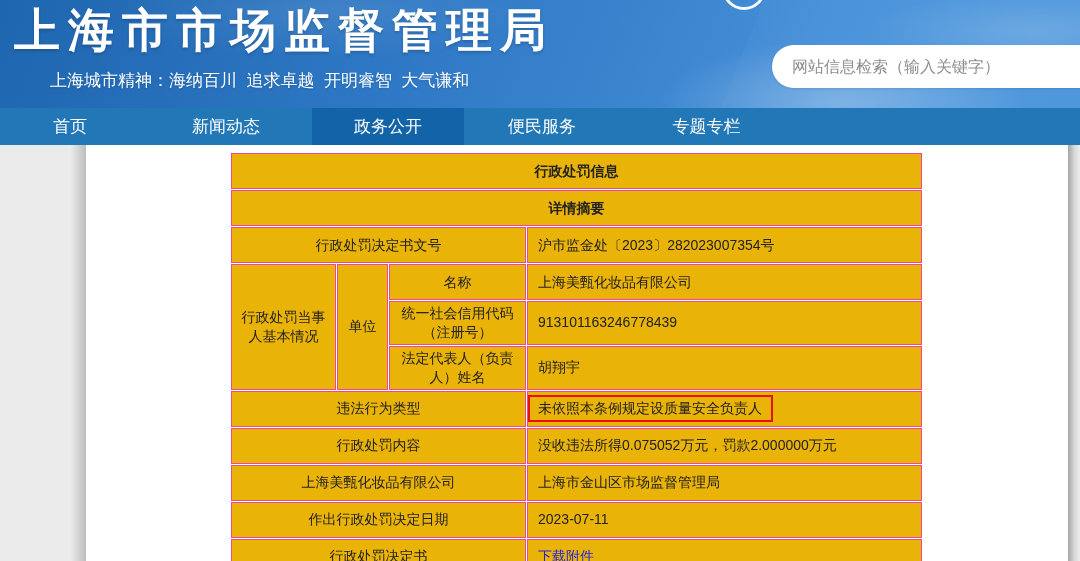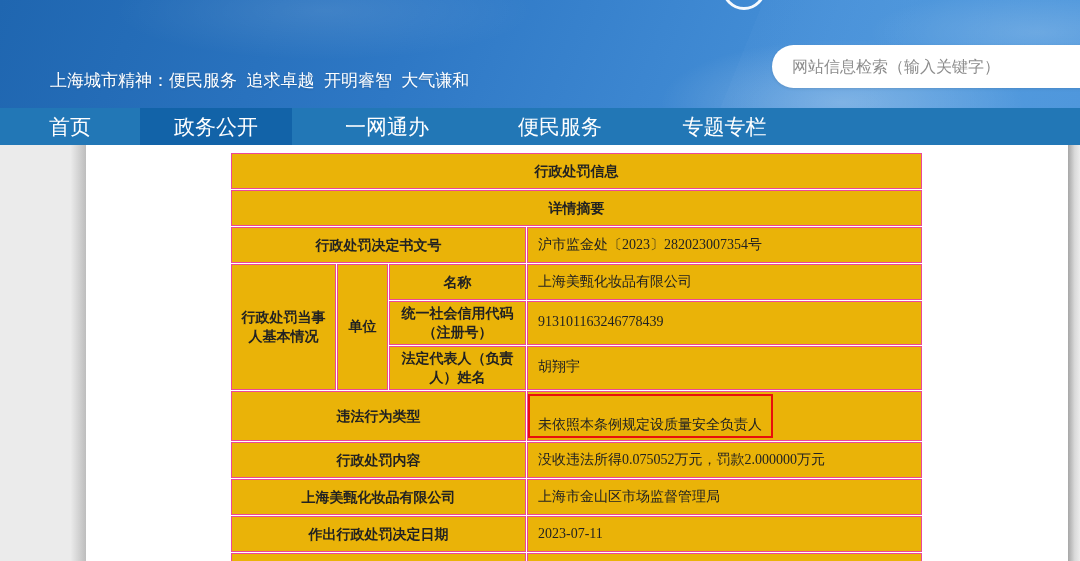--- a/index.html
+++ b/index.html
@@ -58,21 +58,21 @@
   .search-box input::placeholder { color: #8d8d8d; opacity: 1; }
 
   
   .navbar {
     position: absolute; top: 108px; left: 0; width: 1080px; height: 37px;
     background: #2277b6;
     display: flex; overflow: hidden;
   }
   .nav-item {
     height: 37px; line-height: 37px;
-    text-align: center; color: #ffffff; font-size: 21px;
+    text-align: center; color: #ffffff; font-size: 17px;
     flex: 0 0 auto; cursor: pointer; white-space: nowrap;
   }
   .nav-item.w1 { width: 140px; }
   .nav-item.w2 { width: 172px; }
   .nav-item.w3 { width: 152px; text-align: center; }
   .nav-item.w4 { width: 190px; }
   .nav-item.w5 { width: 156px; }
   .nav-item.w6 { width: 167px; }
   .nav-item.w7 { width: 173px; }
   .nav-item.active { background: #1263a8; }
@@ -101,52 +101,53 @@
   }
   table.penalty td {
     background: #eab308;
     border: 1px solid #ec4899;
     height: 36px;
     font-size: 14px; color: #222;
     vertical-align: middle;
     line-height: 1.35;
   }
   td.head-cell { text-align: center; font-weight: bold; color: #1a1a1a; }
-  td.label-cell { text-align: center; font-weight: bold; color: #1a1a1a; padding: 2px 6px; }
-  td.value-cell { text-align: left; padding: 2px 4px 2px 10px; font-family: Liberation Serif, serif; }
+  td.label-cell { text-align: center; font-weight: normal; color: #1a1a1a; padding: 2px 6px; }
+  td.value-cell { text-align: left; padding: 2px 4px 2px 10px; }
   td.value-cell.boxed { padding-left: 0; }
   .red-box {
     display: inline-block;
     border: 2px solid #e8100c;
-    padding: 21px 9px 3px 8px;
+    padding: 3px 9px 3px 8px;
     line-height: 1.2;
     vertical-align: middle;
   }
   a.attachment-link { color: #2525d8; text-decoration: underline; cursor: pointer; }
 
   .col-a { width: 105px; }
   .col-b { width: 51px; }
   .col-c { width: 137px; }
   .col-d { width: 395px; }
 </style>
 </head>
 <body>
 
 <div class="header">
   <div class="emblem-arc"></div>
-  <div class="site-subtitle">上海城市精神：便民服务  追求卓越  开明睿智  大气谦和</div>
+  <div class="site-title">上海市市场监督管理局</div>
+  <div class="site-subtitle">上海城市精神：海纳百川  追求卓越  开明睿智  大气谦和</div>
   <div class="search-box">
     <input type="text" placeholder="网站信息检索（输入关键字）" style="">
   </div>
 </div>
 
 <div class="navbar">
   <div class="nav-item w1">首页</div>
+  <div class="nav-item w2">新闻动态</div>
   <div class="nav-item w3 active">政务公开</div>
-  <div class="nav-item w4">一网通办</div>
   <div class="nav-item w5">便民服务</div>
   <div class="nav-item w7">专题专栏</div>
 </div>
 
 <div class="main">
   <div class="left-gutter"></div>
   <div class="right-scrollbar"></div>
 
   <table class="penalty">
     <colgroup>

